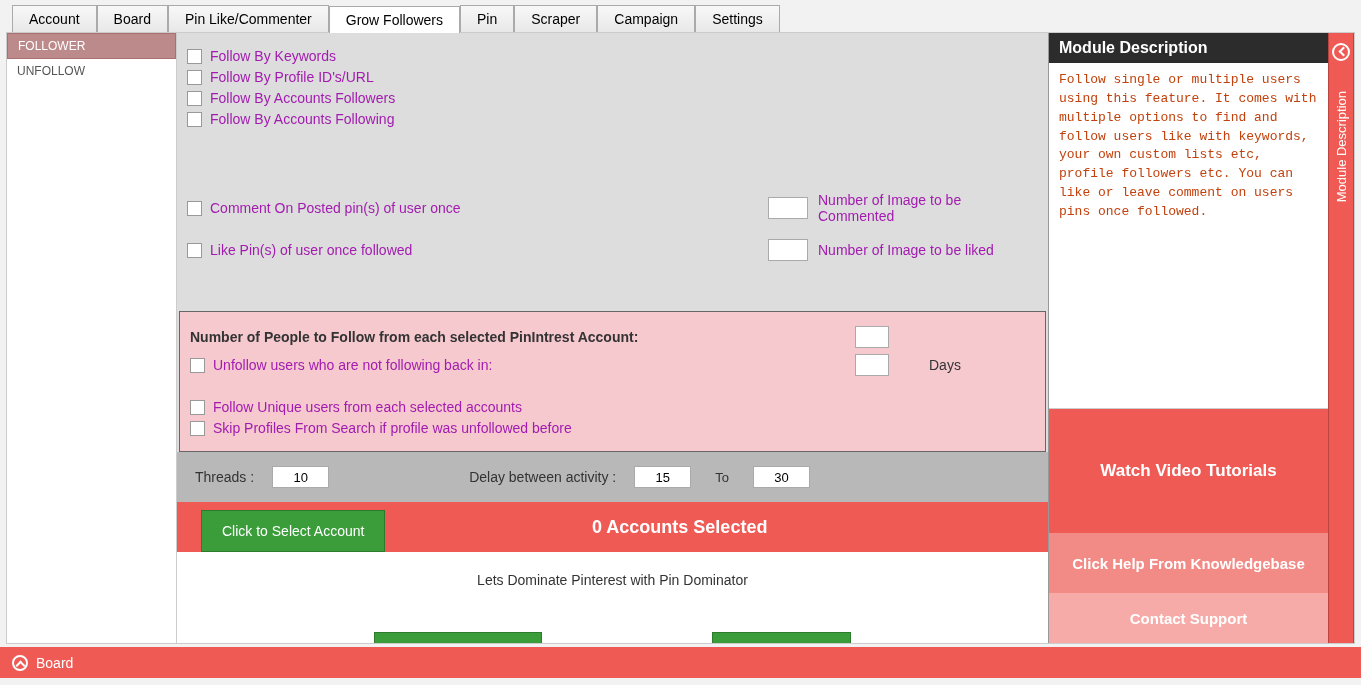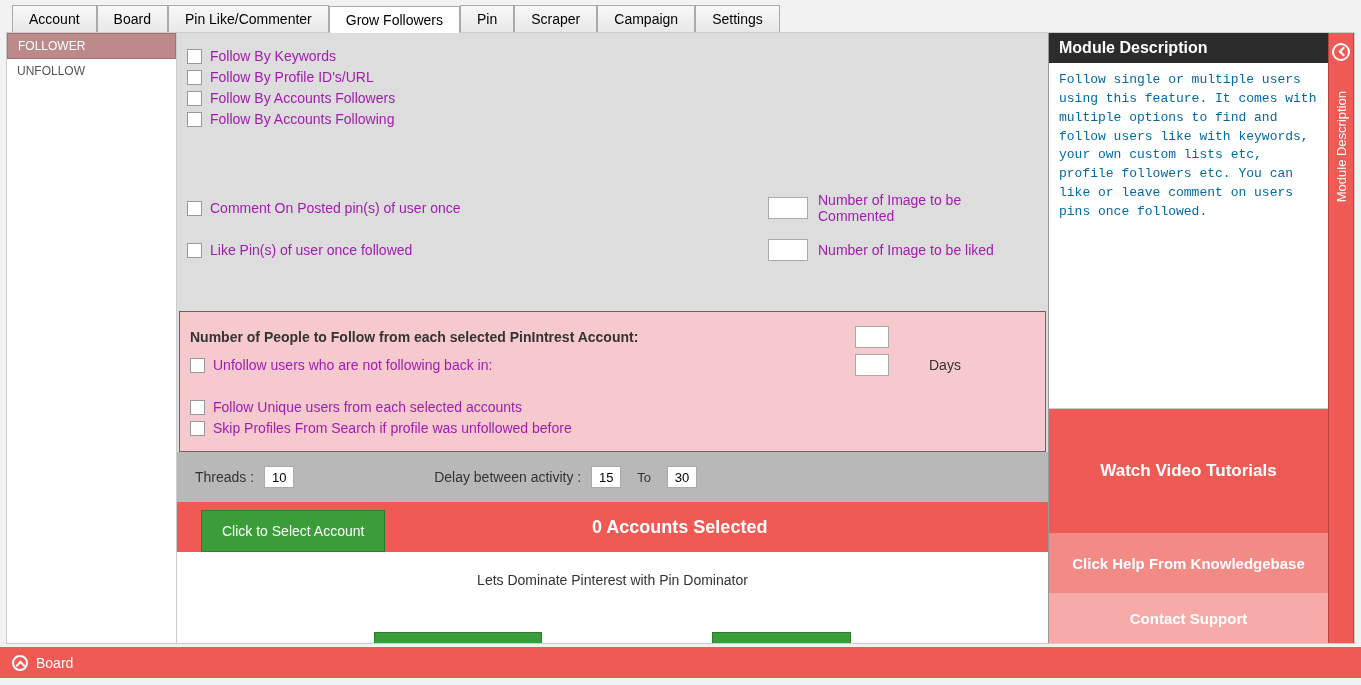--- a/index.html
+++ b/index.html
@@ -29,37 +29,37 @@
 .row2 { display: flex; justify-content: space-between; align-items: center; margin: 5px 0; }
 .inp-sm { width: 40px; height: 22px; border: 1px solid #aaa; background: #fff; text-align: center; font-size: 13px; }
 
 .pinkbox { background: #f6c9cf; border: 1px solid #666; margin: 0 2px; padding: 10px; }
 .pinkbox .row { display: flex; align-items: center; margin: 4px 0; }
 .pinkbox .label-bold { font-weight: bold; font-size: 14px; }
 .pinkbox input { width: 34px; height: 22px; border: 1px solid #aaa; background: #fff; text-align: center; }
 .days { margin-left: 40px; font-size: 14px; }
 
 .graybar { background: #b8b8b8; padding: 14px 18px; display: flex; align-items: center; gap: 140px; }
-.graybar .grp { display: flex; align-items: center; gap: 10px; }
+.graybar .grp { display: flex; align-items: center; gap: 18px; }
 .graybar label { font-size: 14px; }
-.graybar input { width: 30px; height: 22px; border: 1px solid #aaa; text-align: center; font-size: 13px;}
+.graybar input { width: 57px; height: 22px; border: 1px solid #aaa; text-align: center; font-size: 13px;}
 .graybar .to { padding: 0 6px; }
 
 .redbar { background: #ef5a55; height: 68px; display: flex; align-items: center; padding: 0 24px; justify-content: space-between; }
 .btn-green { background: #3a9d3a; border: 1px solid #2d7b2d; color: #fff; padding: 12px 20px; font-size: 14px; cursor: pointer; margin-top: 8px; }
 .accounts-sel { color: #fff; font-weight: bold; font-size: 18px; }
 
 .whitebox { background: #fff; flex: 1; text-align: center; padding: 20px 0; }
 .tagline { font-size: 14px; margin-bottom: 36px; }
 .btn-row { display: flex; justify-content: center; gap: 170px; }
 
 
 .right { width: 280px; border-left: 1px solid #999; display: flex; flex-direction: column; }
 .right-header { background: #2c2c2c; color: #fff; font-weight: bold; font-size: 16px; padding: 6px 10px; }
-.right-desc { background: #fff; padding: 8px 10px; font-family: "Courier New", monospace; font-size: 13px; line-height: 1.45; color: #0369a1; flex: 1; }
+.right-desc { background: #fff; padding: 8px 10px; font-family: "Courier New", monospace; font-size: 13px; line-height: 1.45; color: #c2410c; flex: 1; }
 .right-btn { text-align: center; font-weight: bold; display: flex; align-items: center; justify-content: center; cursor: pointer; }
 .right-btn.watch { background: #ef5a55; color: #fff; height: 125px; font-size: 17px; border-top: 1px solid #ccc;}
 .right-btn.kb { background: #f28a86; color: #fff; height: 60px; font-size: 15px; }
 .right-btn.cs { background: #f6aba8; color: #fff; height: 50px; font-size: 15px; }
 
 
 .ribbon { width: 26px; background: #ef5a55; border-left: 1px solid #b94540; border-right: 1px solid #b94540; display: flex; flex-direction: column; align-items: center; justify-content: flex-start; cursor: pointer;}
 .ribbon .arrow { width: 18px; height: 18px; border: 2px solid #fff; border-radius: 50%; margin: 10px 0; position: relative; }
 .ribbon .arrow::after { content: ""; position: absolute; left: 6px; top: 3px; width: 5px; height: 5px; border-left: 2px solid #fff; border-bottom: 2px solid #fff; transform: rotate(45deg); }
 .ribbon .vtext { writing-mode: vertical-rl; transform: rotate(180deg); color: #fff; font-size: 13px; margin-top: 20px; }

